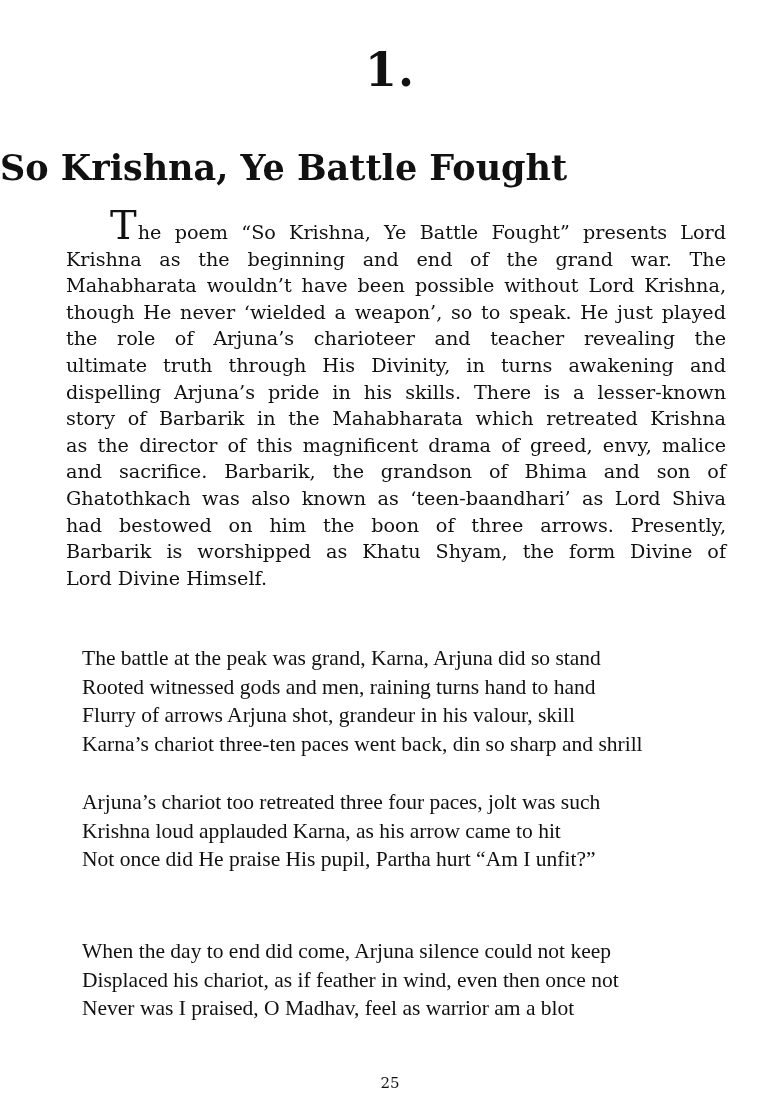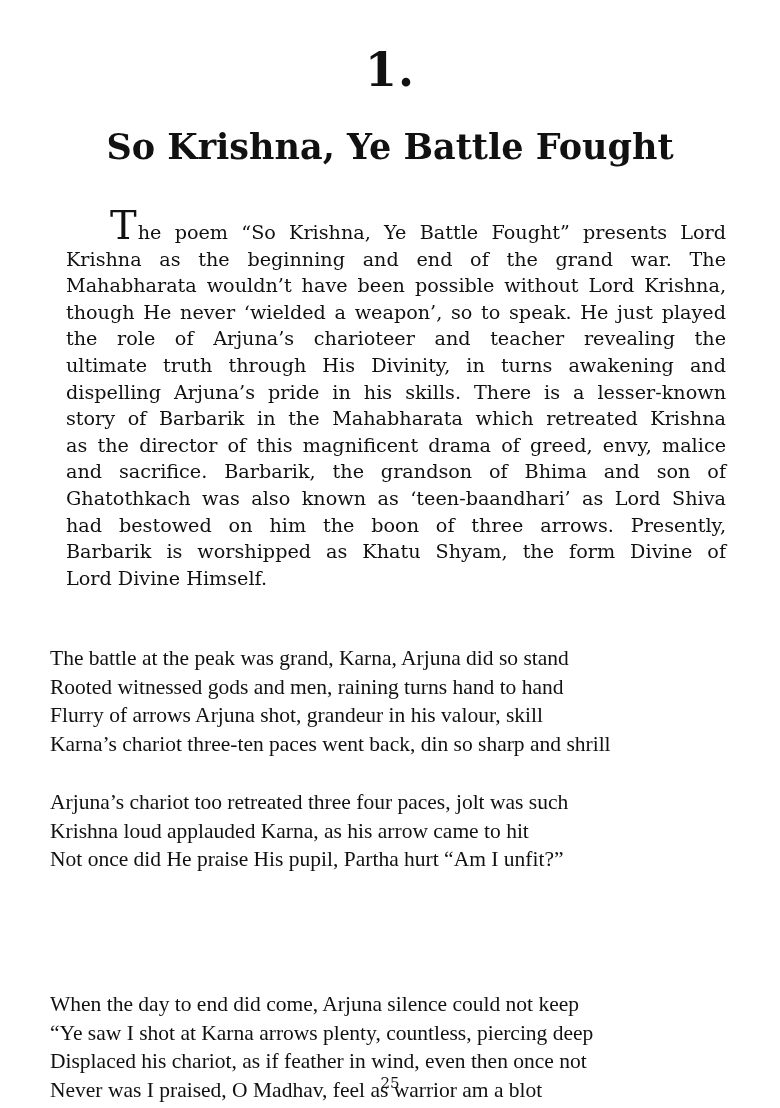--- a/index.html
+++ b/index.html
@@ -8,44 +8,44 @@
     color: #111111;
     font-family: "DejaVu Serif", serif;
   }
   .page { position: absolute; left: 0; top: 0; width: 780px; height: 1108px; }
   .chapter-number {
     position: absolute; left: 0; width: 780px; top: 40px;
     text-align: center; font-family: "DejaVu Serif", serif; font-weight: bold;
     font-size: 46px; line-height: 60px; letter-spacing: 1px;
   }
   .chapter-title {
-    position: absolute; left: 0; width: 780px; top: 123px;
-    text-align: center; font-family: "DejaVu Serif", serif; font-weight: bold;
+    position: absolute; left: 0; width: 780px; top: 144px;
+    text-align: left; font-family: "DejaVu Serif", serif; font-weight: bold;
     font-size: 35px; line-height: 48px; letter-spacing: 0px;
   }
   .intro {
     position: absolute; left: 50px; width: 676px; top: 212px;
     font-family: "DejaVu Serif", serif; font-size: 19.2px; line-height: 26.6px;
     text-align: justify; letter-spacing: 0px;
   }
   .intro .line { display: block; white-space: nowrap; text-align: justify; text-align-last: justify; margin-left: 16px; }
   .intro .line.last { text-align-last: left; }
   .dropcap {
     font-size: 40px; line-height: 26px; font-family: "DejaVu Serif", serif;
     display: inline-block; vertical-align: baseline; margin-right: 1px;
   }
   .first-line { padding-left: 44px; }
   .stanza {
     position: absolute; left: 50px; width: 680px;
     font-family: "Liberation Serif", serif; font-size: 21.5px; line-height: 28.6px;
   }
-  .stanza .verse { display: block; white-space: nowrap; }
+  .stanza .verse { display: block; white-space: nowrap; margin-left: 32px; }
   .stanza-1 { top: 644px; }
   .stanza-2 { top: 788px; }
-  .stanza-3 { top: 990px; }
+  .stanza-3 { top: 937px; }
   .page-number {
     position: absolute; left: 0; width: 780px; top: 1072px;
     text-align: center; font-family: "DejaVu Serif", serif; font-size: 15px; line-height: 22px;
   }
 </style>
 </head>
 <body>
 
 <div class="page">
 
@@ -77,19 +77,18 @@
   </div>
 
   <div class="stanza stanza-2">
     <span class="verse">Arjuna’s chariot too retreated three four paces, jolt was such</span>
     <span class="verse">Krishna loud applauded Karna, as his arrow came to hit</span>
     <span class="verse">Not once did He praise His pupil, Partha hurt “Am I unfit?”</span>
   </div>
 
   <div class="stanza stanza-3">
     <span class="verse">When the day to end did come, Arjuna silence could not keep</span>
-    <span class="verse">“Ye saw I shot at Karna arrows plenty, countless, piercing deep</span>
     <span class="verse">Displaced his chariot, as if feather in wind, even then once not</span>
     <span class="verse">Never was I praised, O Madhav, feel as warrior am a blot</span>
   </div>
 
   <div class="page-number">25</div>
 </div>
 
 </body></html>

